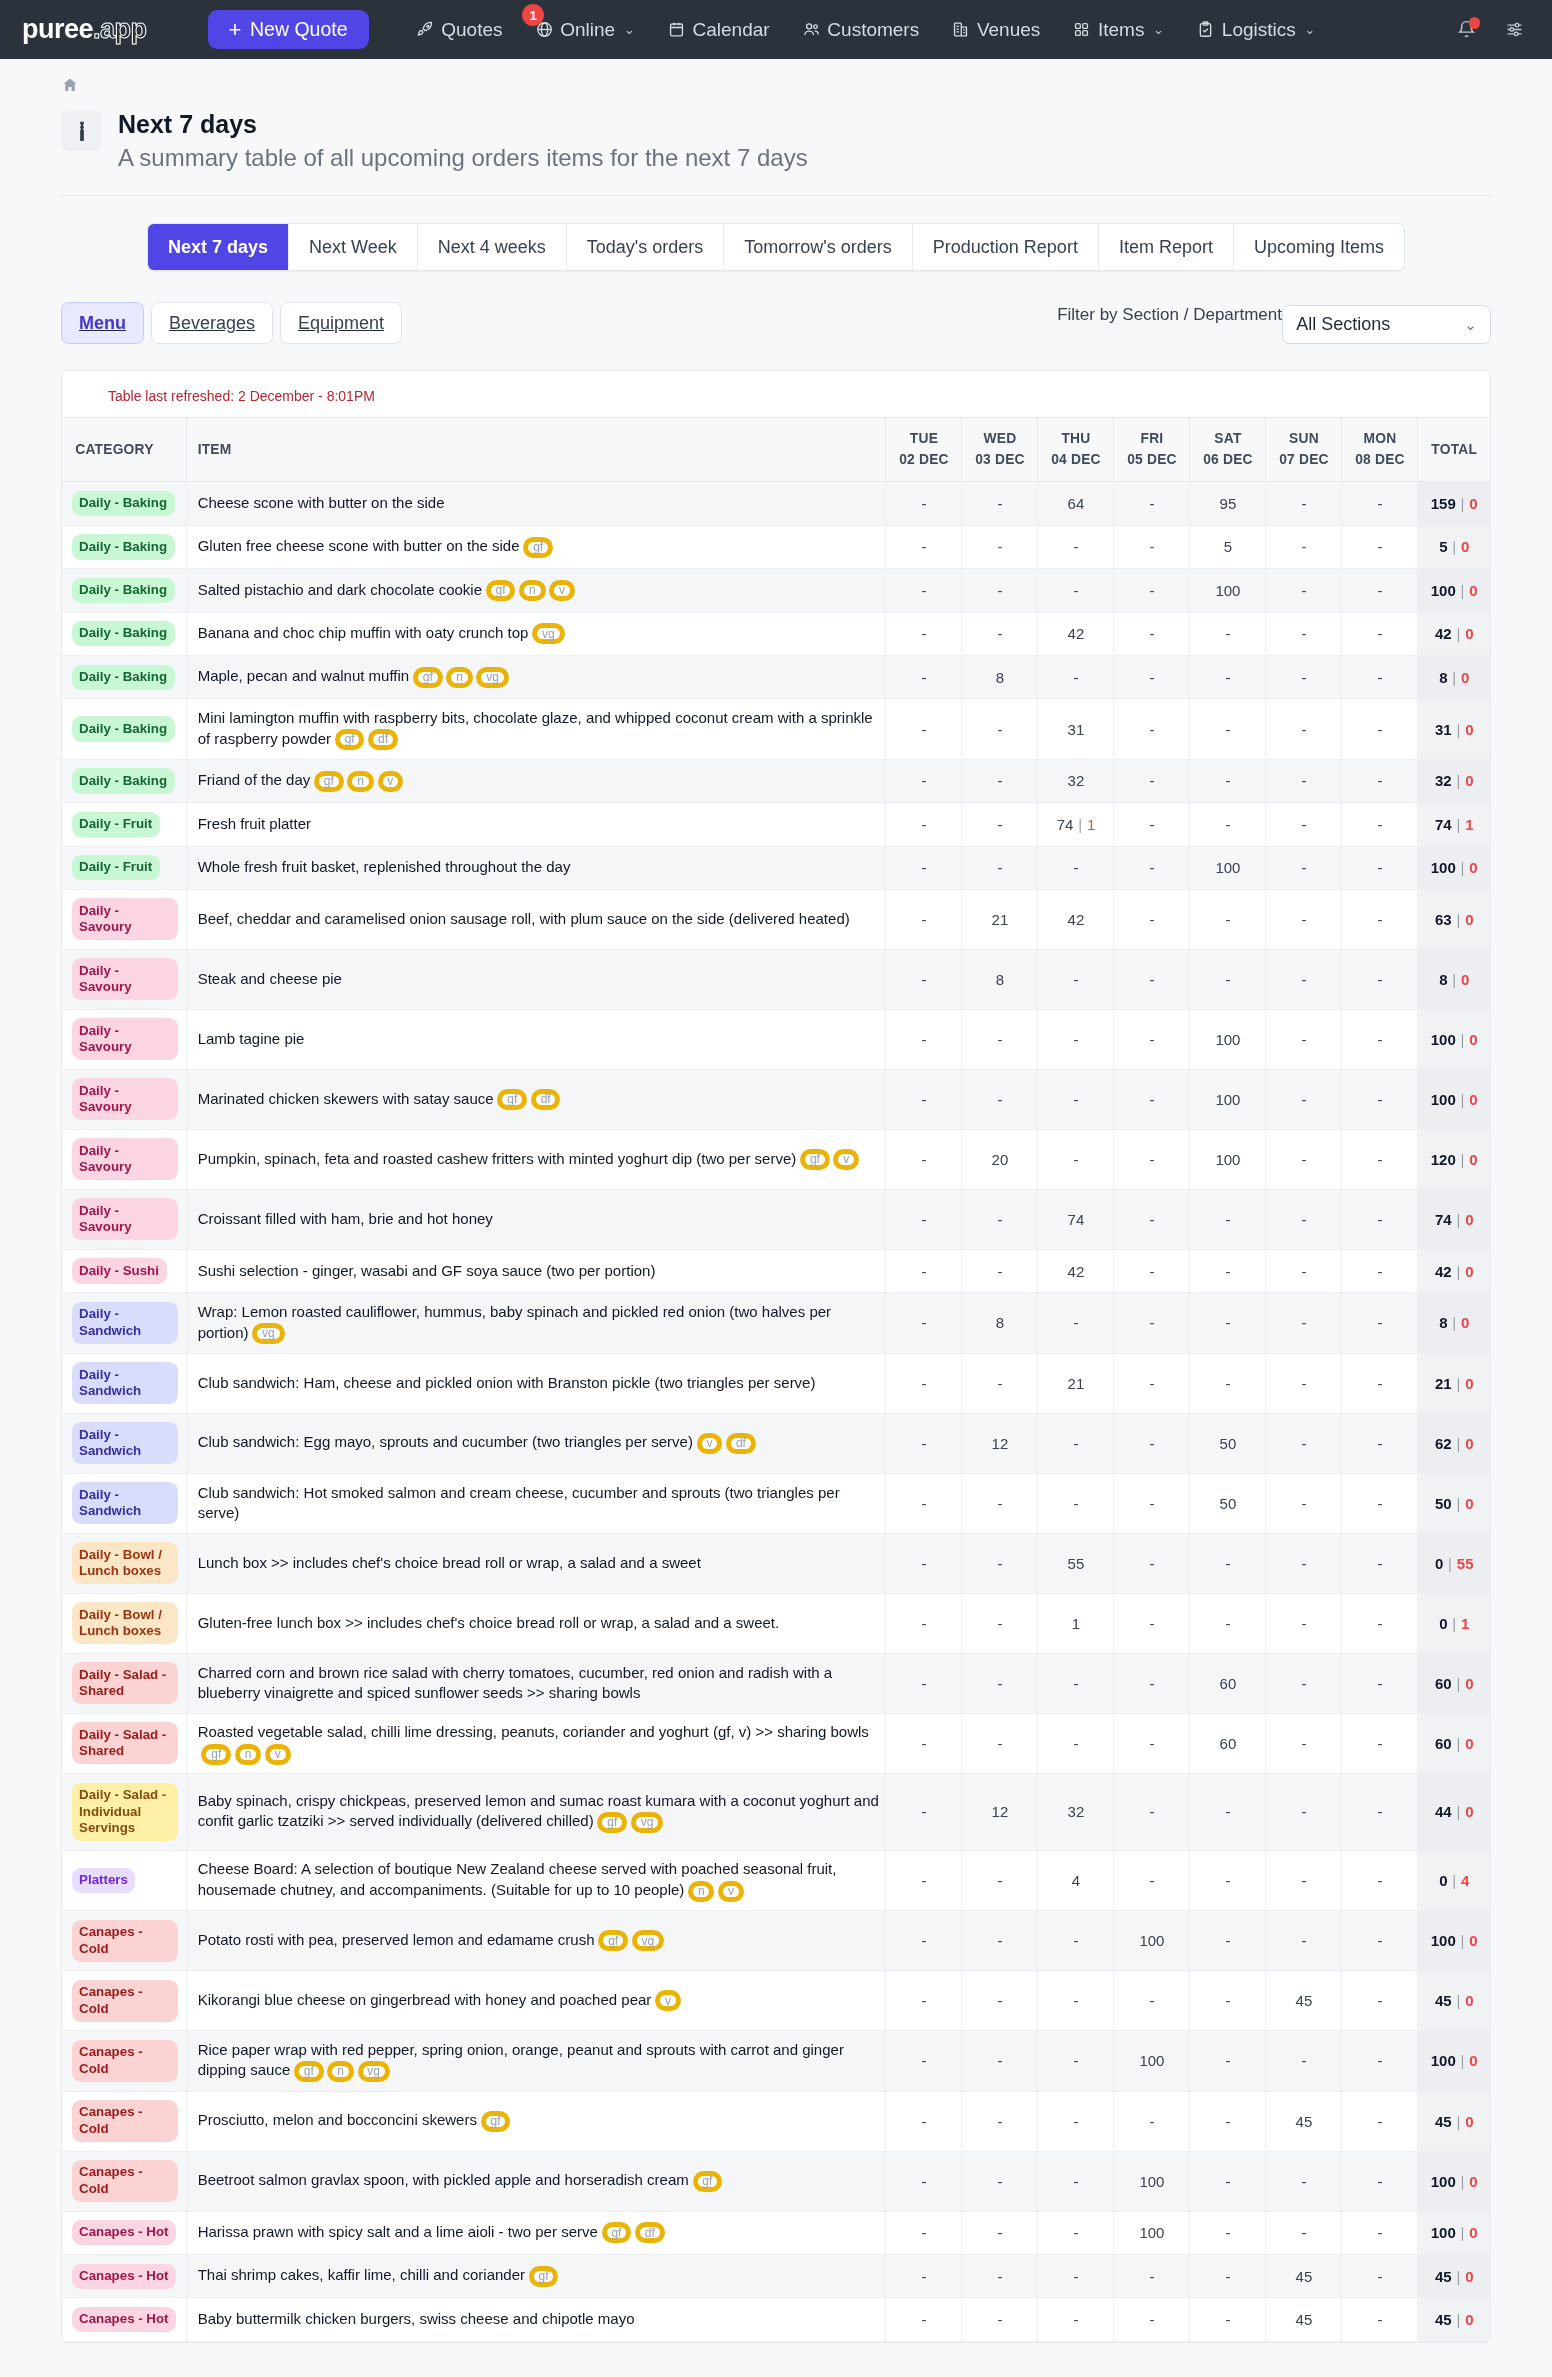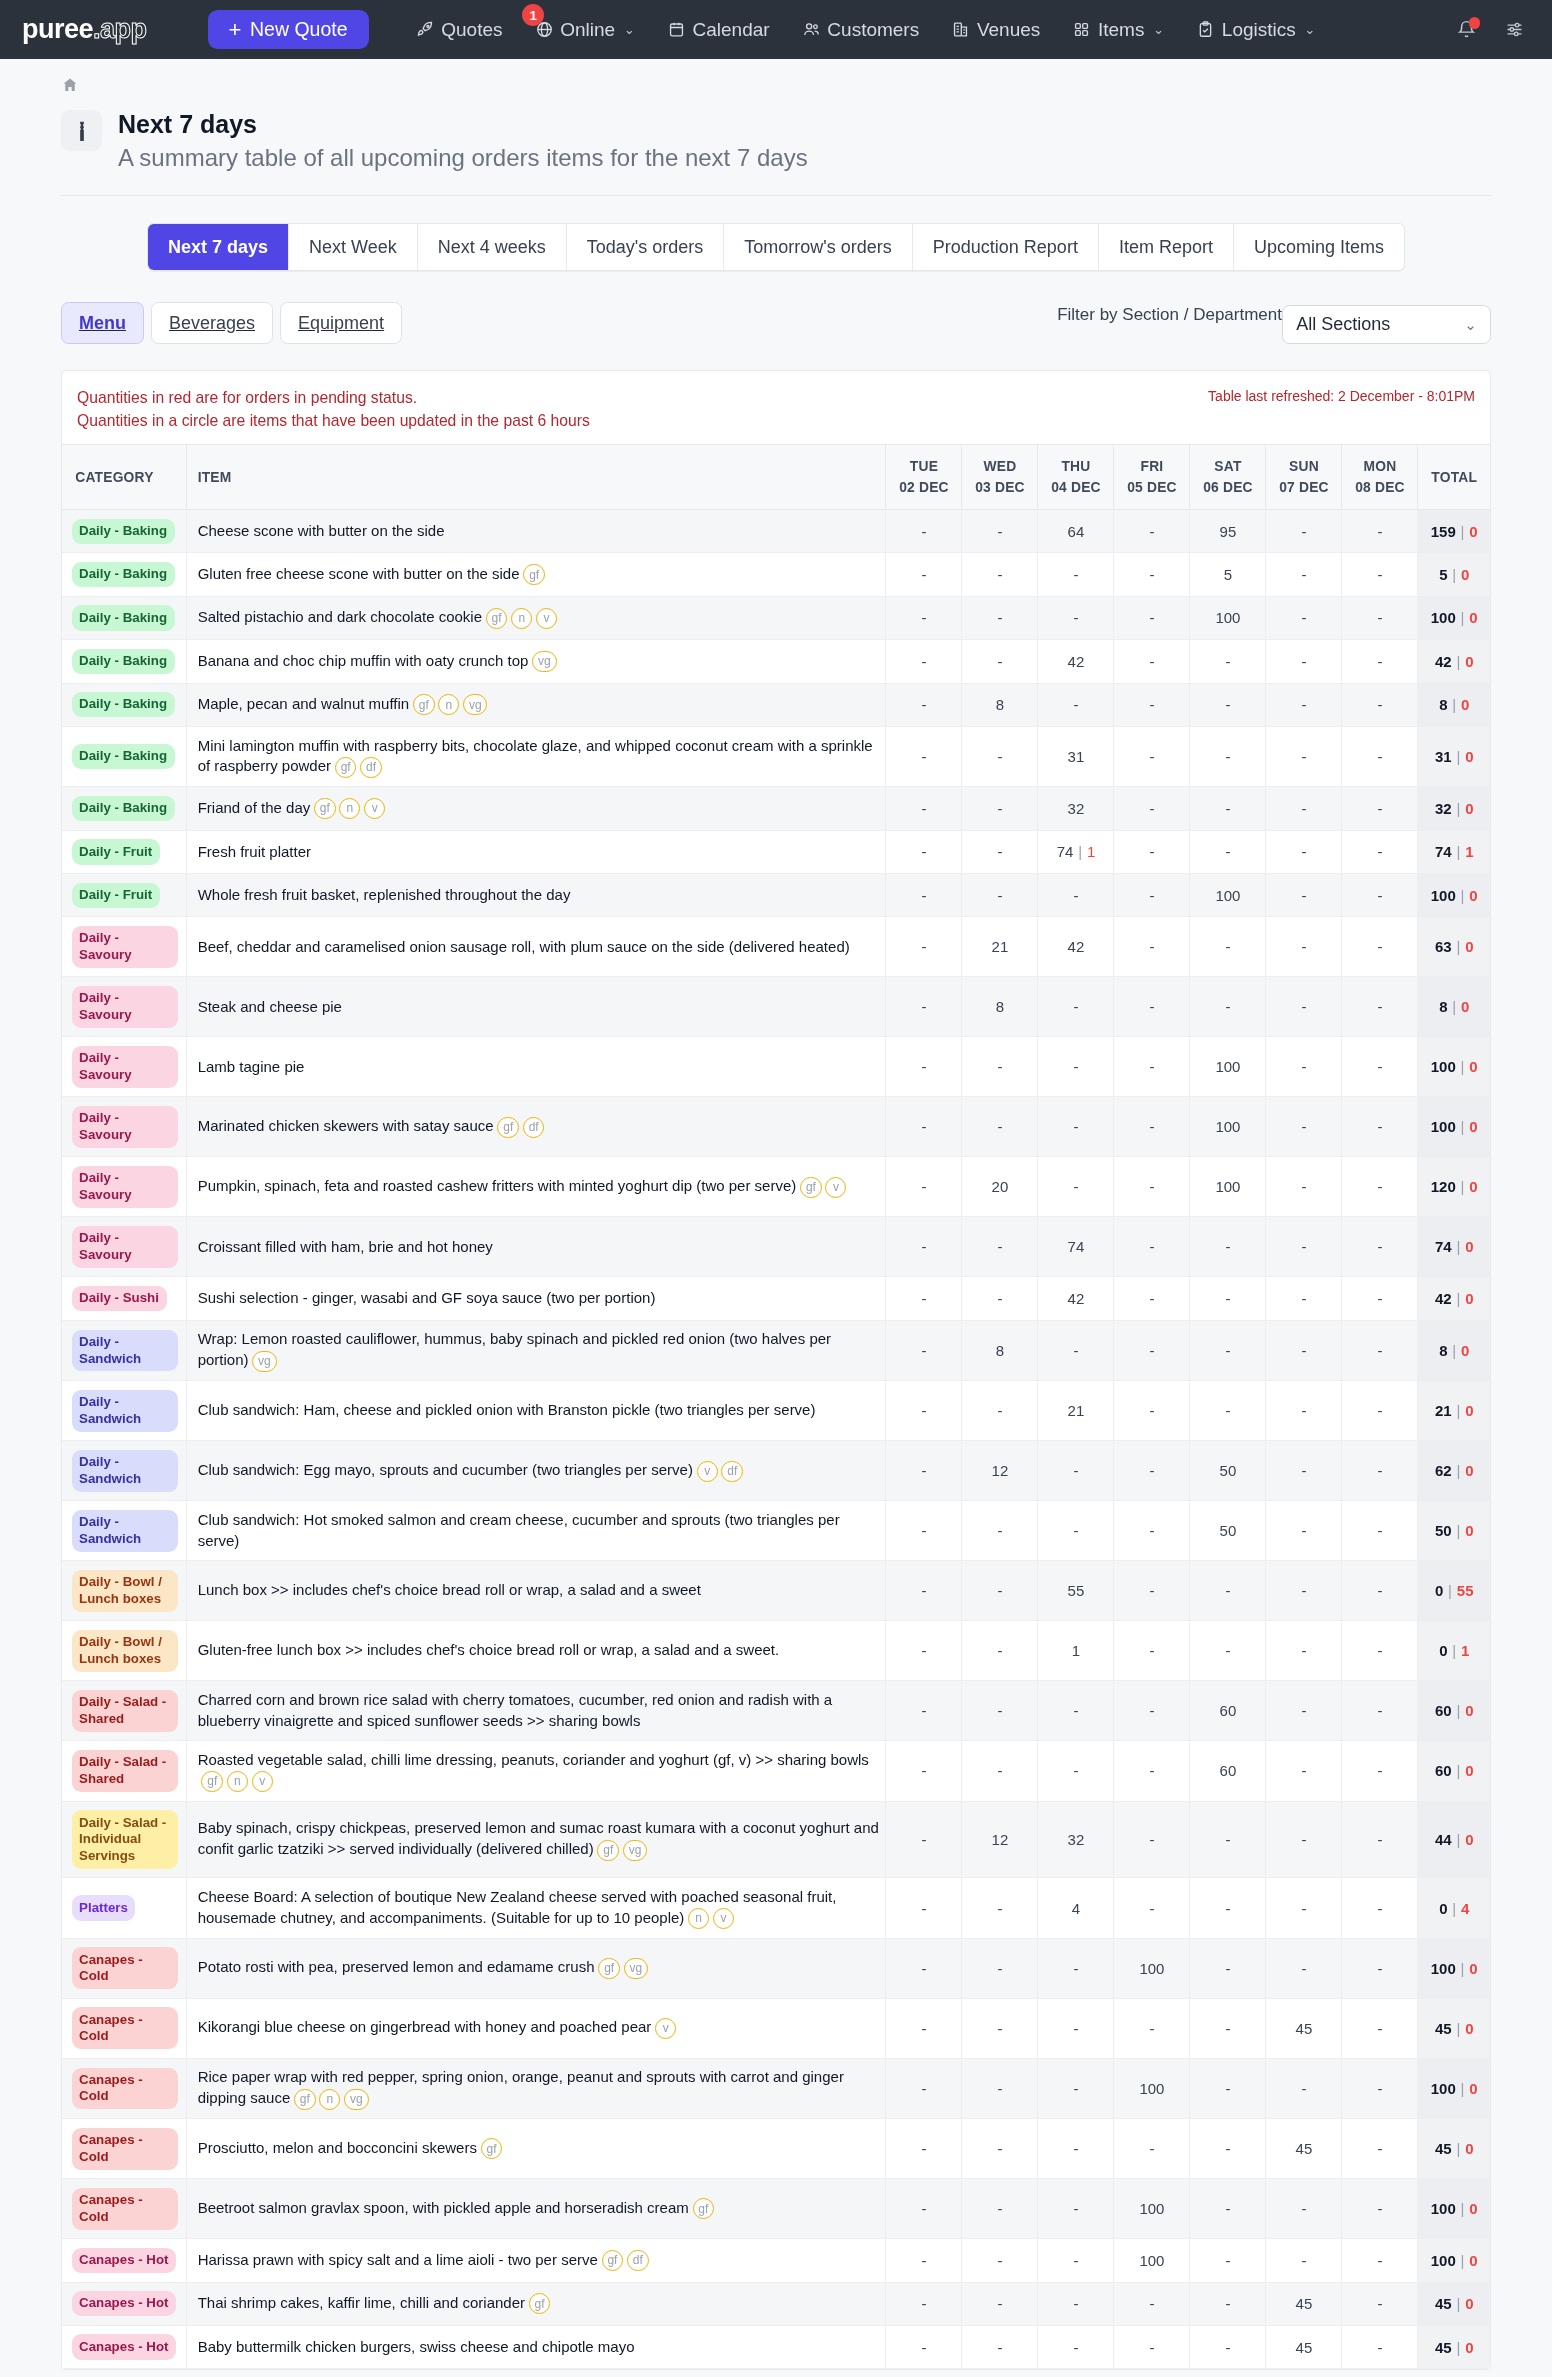--- a/index.html
+++ b/index.html
@@ -127,21 +127,21 @@
   }
   .p-green{background:#c8f7d4;color:#166534;}
   .p-pink{background:#fbd5e2;color:#9d174d;}
   .p-blue{background:#d9dcfb;color:#3730a3;}
   .p-red{background:#fbd3d3;color:#991b1b;}
   .p-yellow{background:#fdf0a6;color:#854d0e;}
   .p-purple{background:#e9ddfd;color:#6d28d9;}
   .p-orange{background:#fbe7c6;color:#9a3412;}
   .tag{
     display:inline-flex;align-items:center;justify-content:center;
-    min-width:21px;height:21px;padding:0 4.8px;border:1px solid #eab308;
+    min-width:21px;height:21px;padding:0 4.8px;border:5px solid #eab308;
     border-radius:475px;font-size:12px;color:#9aa1ab;margin-left:3.8px;
     vertical-align:middle;background:#fff;
   }
   .red{color:#ef4444;}
   .sep{color:#9aa1ab;margin:0 4.8px;font-weight:400;}
 </style>
 </head>
 <body>
 
 <div class="topnav">
@@ -292,24 +292,20 @@
     <div class="filterlabel">Filter by Section / Department</div>
     <div class="select">
       <span>All Sections</span>
       <span class="chev">⌄</span>
     </div>
   </div>
 </div>
 
 <div class="card">
   <div class="legendrow">
-    <div class="legend">
-      <div>Quantities in red are for orders in pending status.</div>
-      <div>Quantities in a circle are items that have been updated in the past 6 hours</div>
-    </div>
     <div class="refreshed">Table last refreshed: 2 December - 8:01PM</div>
   </div>
 
   <table>
     <thead>
       <tr>
         <th class="c-cat">CATEGORY</th>
         <th class="c-item">ITEM</th>
         <th class="c-day">
             <span class="dl">TUE</span>

